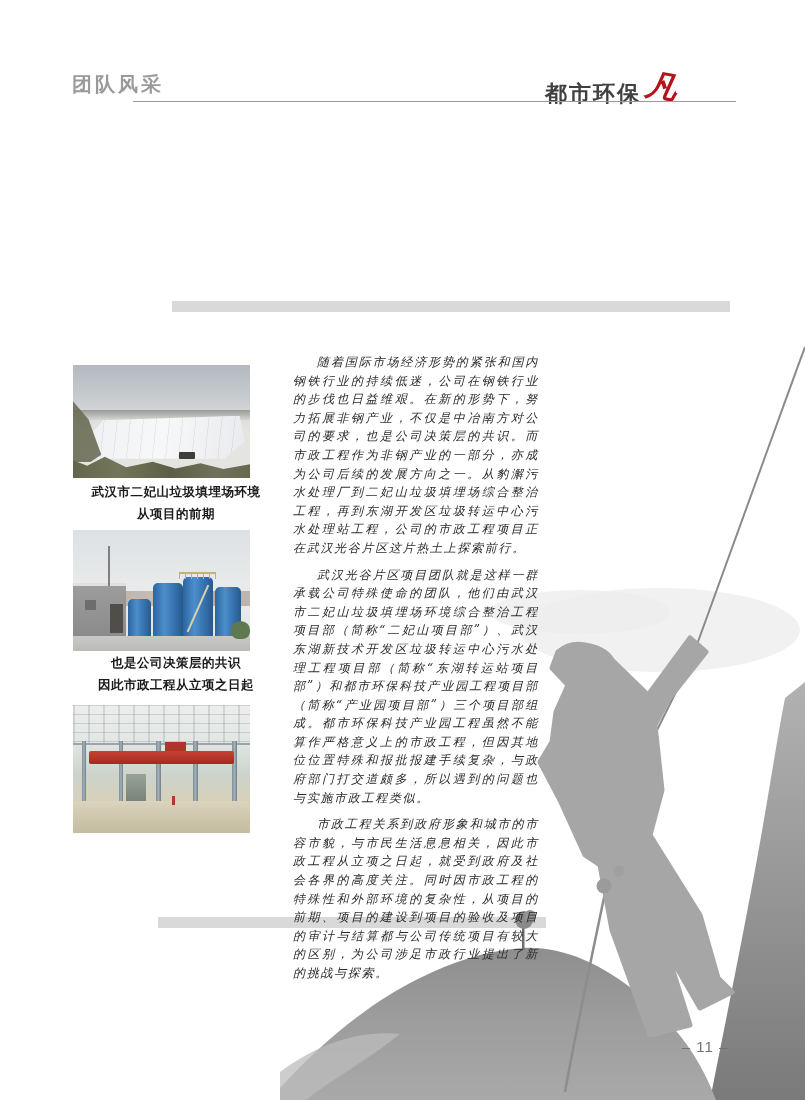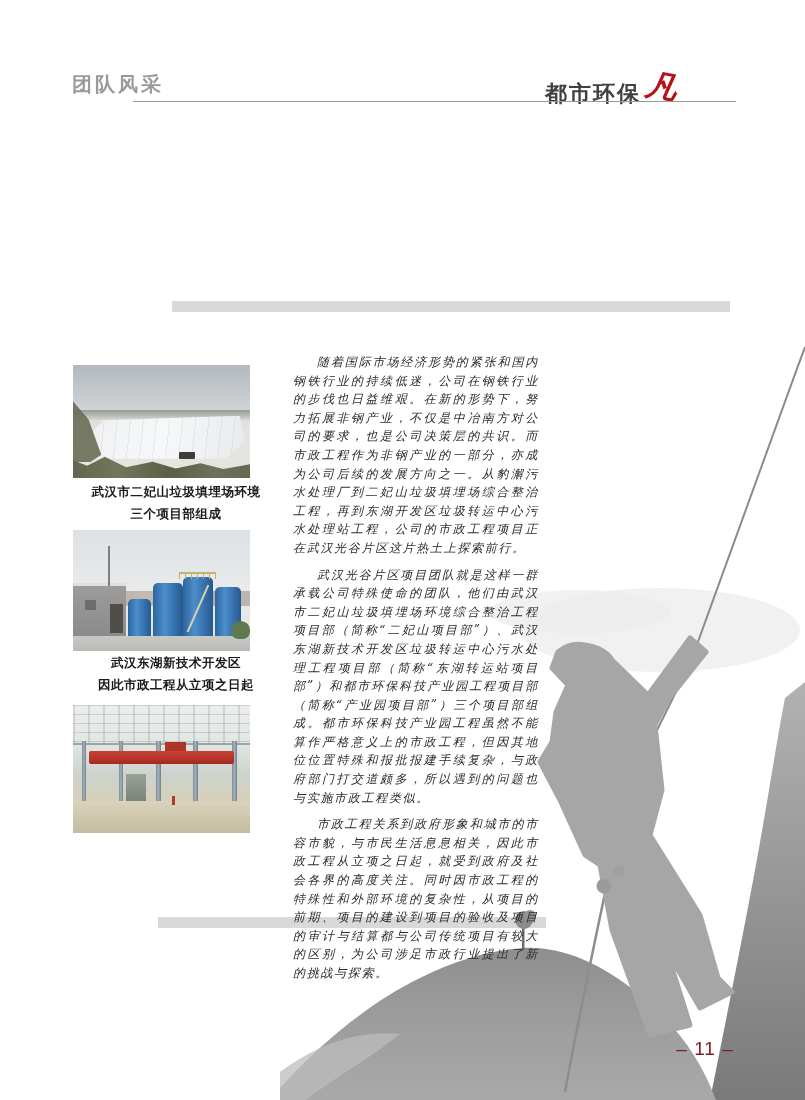--- a/index.html
+++ b/index.html
@@ -113,22 +113,22 @@
   }
   .body-col p{
     margin:8px;text-indent:2em;text-align:justify;
     font-size:12px;line-height:18.6px;letter-spacing:1.7px;
   }
   
   .artwork{position:absolute;left:280px;top:330px;width:525px;height:770px;z-index:1;}
   
   .page-number{
     position:absolute;left:650px;top:1038px;width:110px;z-index:3;
-    font-family:"Liberation Sans", sans-serif;font-size:19px;
-    color:#7f1d1d;text-align:center;letter-spacing:1px;
+    font-family:"Liberation Sans", sans-serif;font-size:15px;
+    color:#737373;text-align:center;letter-spacing:1px;
   }
 </style>
 </head>
 <body>
 
 <div class="page">
 
   <div class="section-label">团队风采</div>
   <div class="brand">
     <span class="brand-name">都市环保</span><span class="brand-mark">凡</span>
@@ -140,39 +140,39 @@
   <div class="decor-bar bottom"></div>
 
   <div class="photo photo1">
     <div class="p1-sky"></div>
     <div class="p1-ridge"></div>
     <div class="p1-membrane"></div>
     <div class="p1-veg-left"></div>
     <div class="p1-veg-bottom"></div>
     <div class="p1-machine"></div>
   </div>
-  <p class="caption caption1"><span>武汉市二妃山垃圾填埋场环境</span><br><span>三个项目部组成</span></p>
+  <p class="caption caption1"><span>武汉市二妃山垃圾填埋场环境</span><br><span>从项目的前期</span></p>
 
   <div class="photo photo2">
     <div class="p2-sky"></div>
     <div class="p2-bgstrip"></div>
     <div class="p2-building"></div>
     <div class="p2-door"></div>
     <div class="p2-window"></div>
     <div class="p2-pole"></div>
     <div class="p2-ground"></div>
     <div class="p2-tank p2-t1"></div>
     <div class="p2-tank p2-t2"></div>
     <div class="p2-tank p2-t3"></div>
     <div class="p2-tank p2-t4"></div>
     <div class="p2-rail"></div>
     <div class="p2-stairs"></div>
     <div class="p2-bush"></div>
   </div>
-  <p class="caption caption2"><span>武汉东湖新技术开发区</span><br><span>因此市政工程从立项之日起</span></p>
+  <p class="caption caption2"><span>也是公司决策层的共识</span><br><span>因此市政工程从立项之日起</span></p>
 
   <div class="photo photo3">
     <div class="p3-bg"></div>
     <div class="p3-roof"></div>
     <div class="p3-beamline"></div>
     <div class="p3-col p3-c1"></div>
     <div class="p3-col p3-c2"></div>
     <div class="p3-col p3-c3"></div>
     <div class="p3-col p3-c4"></div>
     <div class="p3-col p3-c5"></div>

